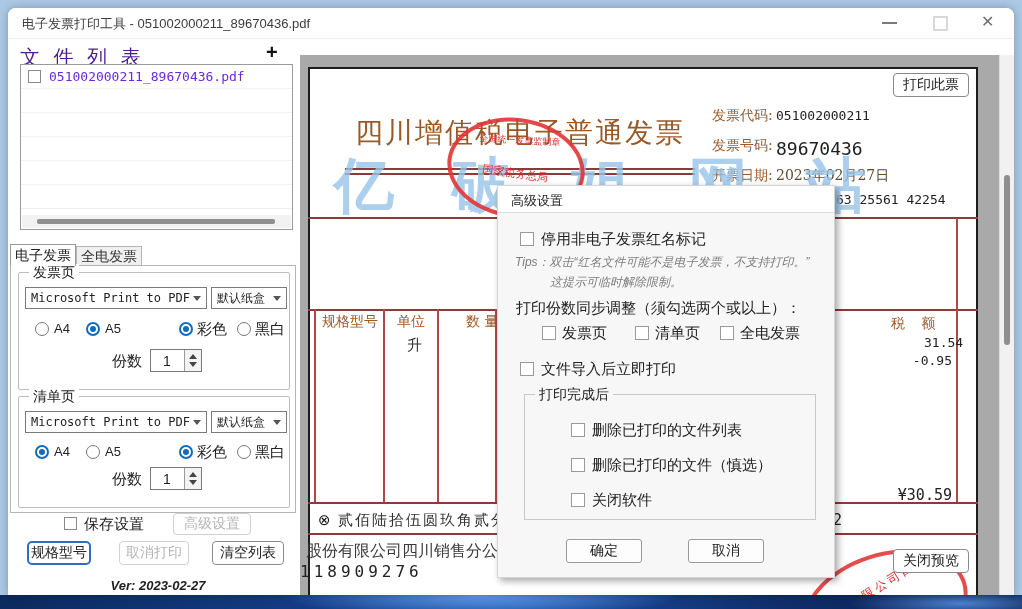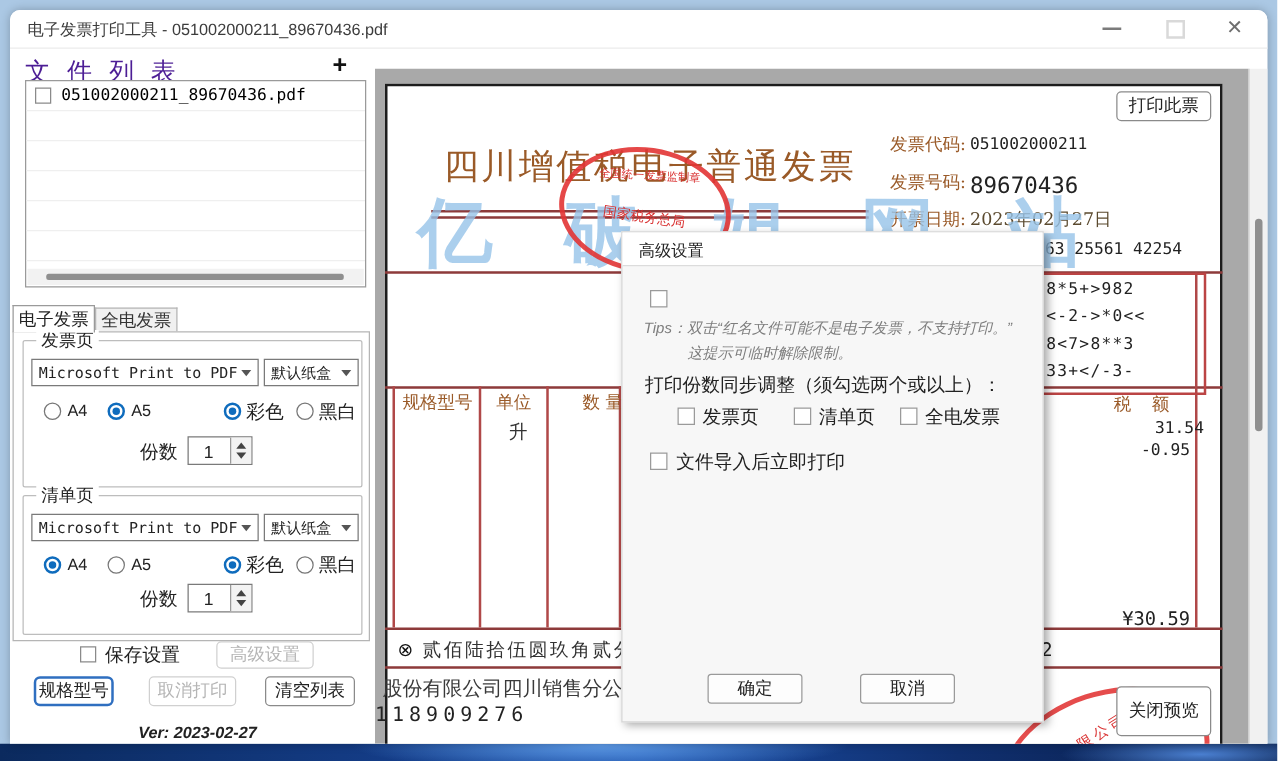--- a/index.html
+++ b/index.html
@@ -26,21 +26,21 @@
          border:1px solid #7a7a7a;font-family:"DejaVu Sans Mono",monospace;font-size:12px;
          padding:0 5px;box-sizing:border-box}
   .chev{width:0;height:0;border-left:4px solid transparent;border-right:4px solid transparent;border-top:5px solid #555}
   .lbl{position:absolute;font-size:15px;color:#222;white-space:nowrap}
   .group{position:absolute;border:1px solid #bdbdbd;border-radius:2px;box-sizing:border-box}
   .legend{position:absolute;top:-9px;left:10px;background:#fff;padding:0 4px;font-size:14px;color:#222;white-space:nowrap}
   
   .filelist{position:absolute;left:12px;top:56px;width:273px;height:166px;border:1px solid #9a9a9a;background:#fff;box-sizing:border-box}
   .filerow{position:relative;height:23px;border-bottom:1px solid #efefef}
   .filerow .cb{left:7px;top:5px}
-  .filerow .fname{position:absolute;left:28px;top:4px;font-family:"DejaVu Sans Mono",monospace;font-size:13px;color:#000000;white-space:nowrap}
+  .filerow .fname{position:absolute;left:28px;top:4px;font-family:"DejaVu Sans Mono",monospace;font-size:13px;color:#6d28d9;white-space:nowrap}
   .hscroll{position:absolute;left:1px;bottom:1px;width:269px;height:13px;background:#f2f2f2}
   .hscroll .thumb{position:absolute;left:15px;top:4px;width:238px;height:5px;background:#8f8f8f;border-radius:2px}
   
   .tab{position:absolute;display:flex;align-items:center;justify-content:center;font-size:14px;box-sizing:border-box}
   .tab.active{left:2px;top:236px;width:66px;height:22px;background:#fff;border:1px solid #9a9a9a;border-bottom:none;z-index:2}
   .tab.idle{left:68px;top:238px;width:66px;height:20px;background:#f0f0f0;border:1px solid #b5b5b5;border-bottom:none;color:#333}
   .tabpanel{position:absolute;left:2px;top:257px;width:286px;height:248px;border:1px solid #b5b5b5;background:#fff;box-sizing:border-box}
   
   .spin{position:absolute;width:52px;height:23px;border:1px solid #7a7a7a;background:#fff;box-sizing:border-box}
   .spin .val{position:absolute;left:0;top:3px;width:32px;text-align:center;font-size:14px}
@@ -220,26 +220,20 @@
     <div class="redline" style="left:300px;top:209px;width:670px;height:2px"></div>
     <div class="redline" style="left:300px;top:301px;width:670px;height:2px"></div>
     <div class="redline" style="left:300px;top:494px;width:670px;height:2px"></div>
     <div class="redline" style="left:300px;top:525px;width:670px;height:2px"></div>
     <div class="redvline" style="left:306px;top:301px;height:193px"></div>
     <div class="redvline" style="left:375px;top:301px;height:193px"></div>
     <div class="redvline" style="left:429px;top:301px;height:193px"></div>
     <div class="redvline" style="left:487px;top:301px;height:193px"></div>
     <div class="redvline" style="left:948px;top:210px;height:284px"></div>
 
-    <div class="pwdbox mono">
-      <div class="pwdline" style="top:4px">8*5+&gt;982</div>
-      <div class="pwdline" style="top:26px">&lt;-2-&gt;*0&lt;&lt;</div>
-      <div class="pwdline" style="top:48px">8&lt;7&gt;8**3</div>
-      <div class="pwdline" style="top:70px">33+&lt;/-3-</div>
-    </div>
 
     <div class="lbl serif brown" style="left:314px;top:305px;font-size:14px">规格型号</div>
     <div class="lbl serif brown" style="left:389px;top:305px;font-size:14px">单位</div>
     <div class="lbl serif" style="left:399px;top:328px;font-size:15px;color:#333">升</div>
     <div class="lbl serif brown" style="left:458px;top:305px;font-size:14px">数 量</div>
     <div class="lbl serif brown" style="left:883px;top:307px;font-size:14px;letter-spacing:6px">税  额</div>
     <div class="lbl mono" style="left:916px;top:327px;width:64px;font-size:13px">31.54</div>
     <div class="lbl mono" style="left:880px;top:345px;width:64px;text-align:right;font-size:13px">-0.95</div>
     <div class="lbl mono" style="left:876px;top:478px;width:68px;text-align:right;font-size:15px">¥30.59</div>
     <div class="lbl mono" style="left:825px;top:503px;font-size:15px">2</div>
@@ -247,41 +241,51 @@
     <div class="lbl" style="left:310px;top:503px;font-size:15px;color:#111">⊗</div>
     <div class="lbl serif" style="left:330px;top:503px;font-size:15px;letter-spacing:2px;color:#333">贰佰陆拾伍圆玖角贰分</div>
     <div class="lbl serif" style="left:298px;top:533px;font-size:16px;color:#3a3a3a">股份有限公司四川销售分公司</div>
     <div class="lbl mono" style="left:292px;top:554px;font-size:16px;letter-spacing:4px">118909276</div>
 
     <div class="stamp2">
       <div class="arc">股份有限公司四川</div>
     </div>
 
     <div class="btn" style="left:885px;top:65px;width:76px;height:24px;z-index:6">打印此票</div>
-    <div class="btn" style="left:885px;top:541px;width:76px;height:40px;z-index:6">关闭预览</div>
+    <div class="btn" style="left:885px;top:541px;width:76px;height:24px;z-index:6">关闭预览</div>
 
     <div class="dialog">
       <div class="dtitlebar">
         <div class="dtitle">高级设置</div>
       </div>
 
       <div class="cb" style="left:22px;top:46px"></div>
+      <div class="lbl" style="left:43px;top:44px">停用非电子发票红名标记</div>
       <div class="tips" style="left:17px;top:68px">Tips：双击“红名文件可能不是电子发票，不支持打印。”</div>
       <div class="tips" style="left:52px;top:88px">这提示可临时解除限制。</div>
 
       <div class="lbl" style="left:18px;top:113px">打印份数同步调整（须勾选两个或以上）：</div>
       <div class="cb" style="left:44px;top:140px"></div>
       <div class="lbl" style="left:64px;top:138px">发票页</div>
       <div class="cb" style="left:137px;top:140px"></div>
       <div class="lbl" style="left:157px;top:138px">清单页</div>
       <div class="cb" style="left:222px;top:140px"></div>
       <div class="lbl" style="left:242px;top:138px">全电发票</div>
 
       <div class="cb" style="left:22px;top:176px"></div>
       <div class="lbl" style="left:43px;top:174px">文件导入后立即打印</div>
 
+      <div class="dgroup">
+        <div class="legend">打印完成后</div>
+        <div class="cb" style="left:46px;top:28px"></div>
+        <div class="lbl" style="left:67px;top:26px">删除已打印的文件列表</div>
+        <div class="cb" style="left:46px;top:63px"></div>
+        <div class="lbl" style="left:67px;top:61px">删除已打印的文件（慎选）</div>
+        <div class="cb" style="left:46px;top:98px"></div>
+        <div class="lbl" style="left:67px;top:96px">关闭软件</div>
+      </div>
 
       <div class="dbtn" style="left:68px;top:353px">确定</div>
       <div class="dbtn" style="left:190px;top:353px">取消</div>
     </div>
 
   </div>
 </div>
 
 </body></html>

